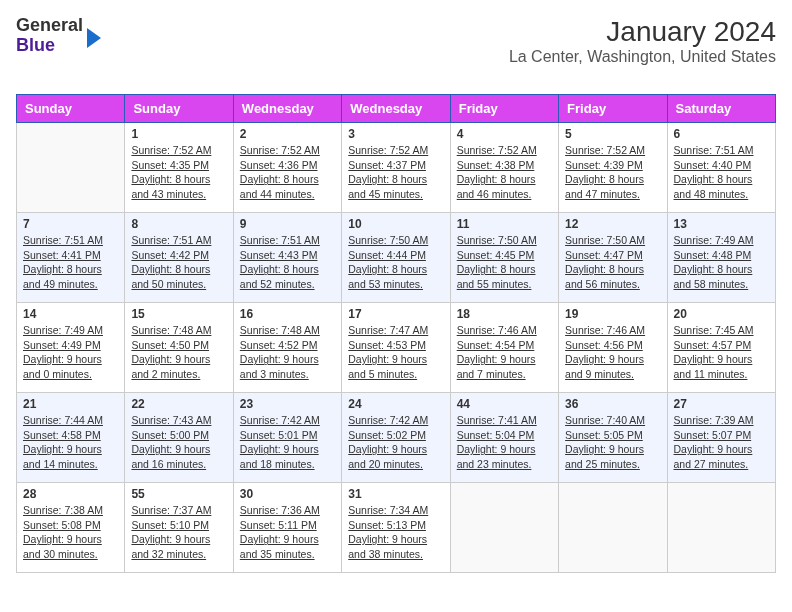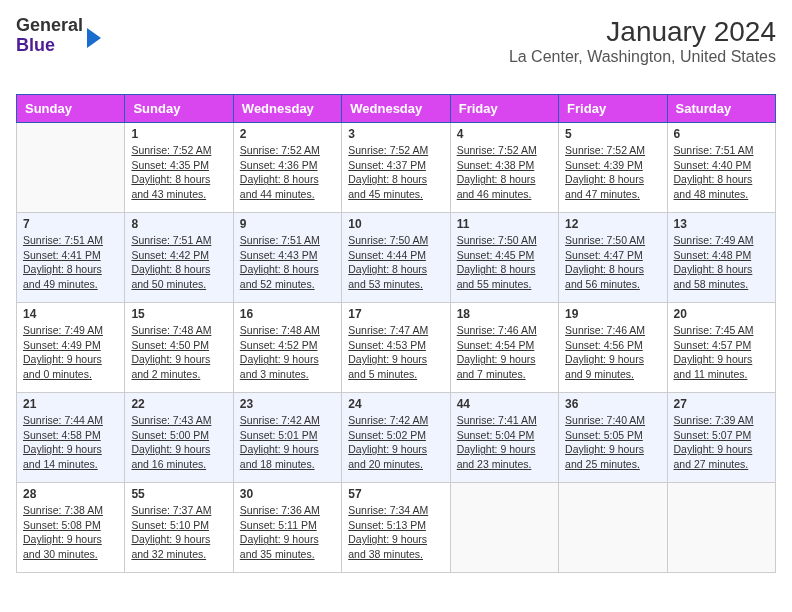--- a/index.html
+++ b/index.html
@@ -253,21 +253,21 @@
         </td>
         <td>
           <span class="day-number">55</span>
           <div class="day-info">Sunrise: 7:37 AM<br>Sunset: 5:10 PM<br>Daylight: 9 hours<br>and 32 minutes.</div>
         </td>
         <td>
           <span class="day-number">30</span>
           <div class="day-info">Sunrise: 7:36 AM<br>Sunset: 5:11 PM<br>Daylight: 9 hours<br>and 35 minutes.</div>
         </td>
         <td>
-          <span class="day-number">57</span>
+          <span class="day-number">31</span>
           <div class="day-info">Sunrise: 7:34 AM<br>Sunset: 5:13 PM<br>Daylight: 9 hours<br>and 38 minutes.</div>
         </td>
         <td class="empty-cell"></td>
         <td class="empty-cell"></td>
         <td class="empty-cell"></td>
       </tr>
     </tbody>
 </table>
 
 </body></html>

